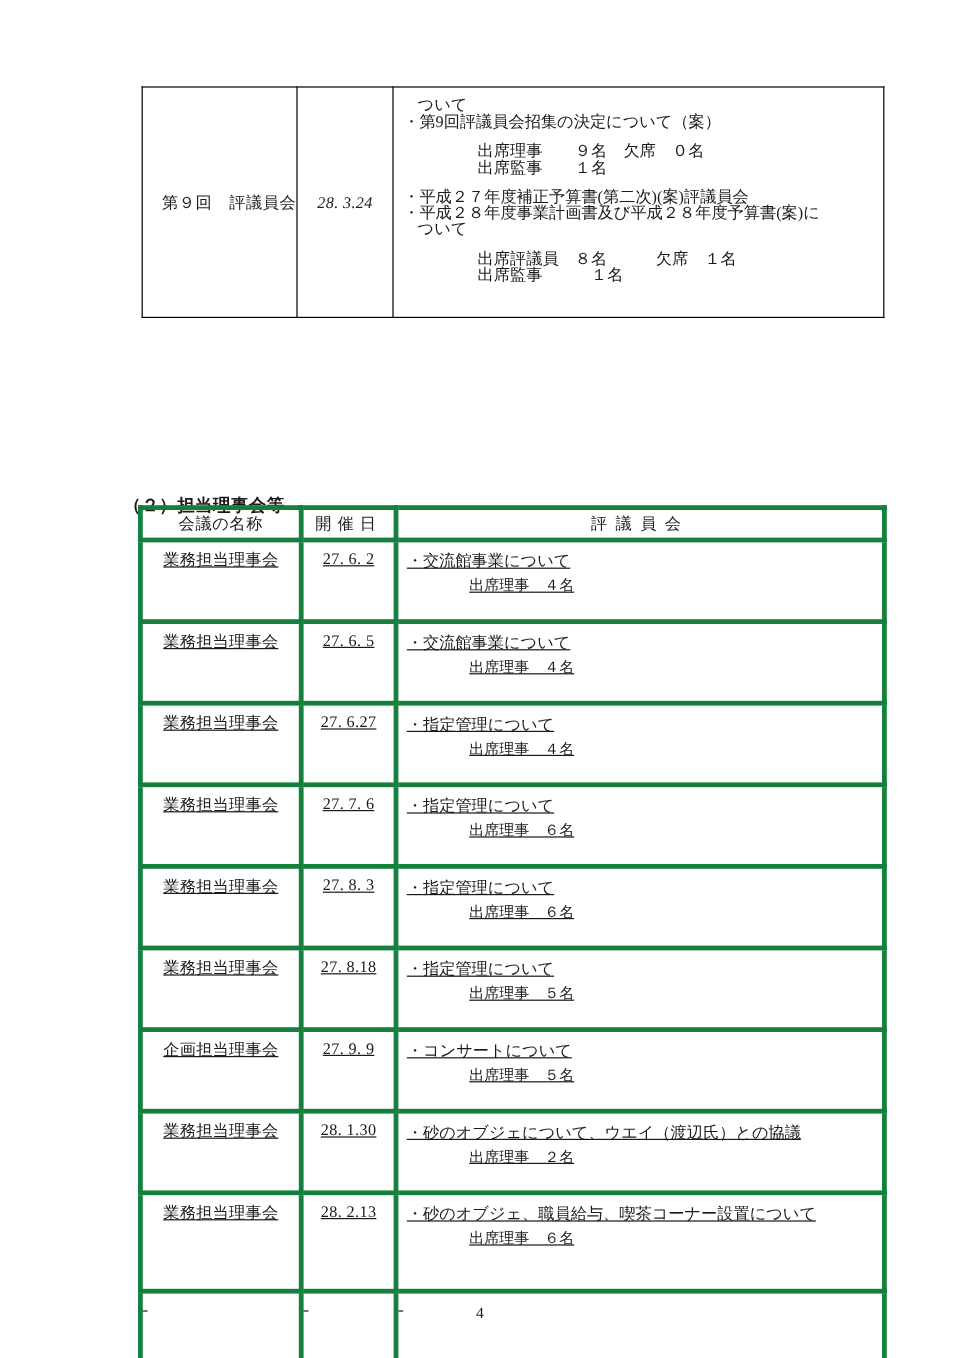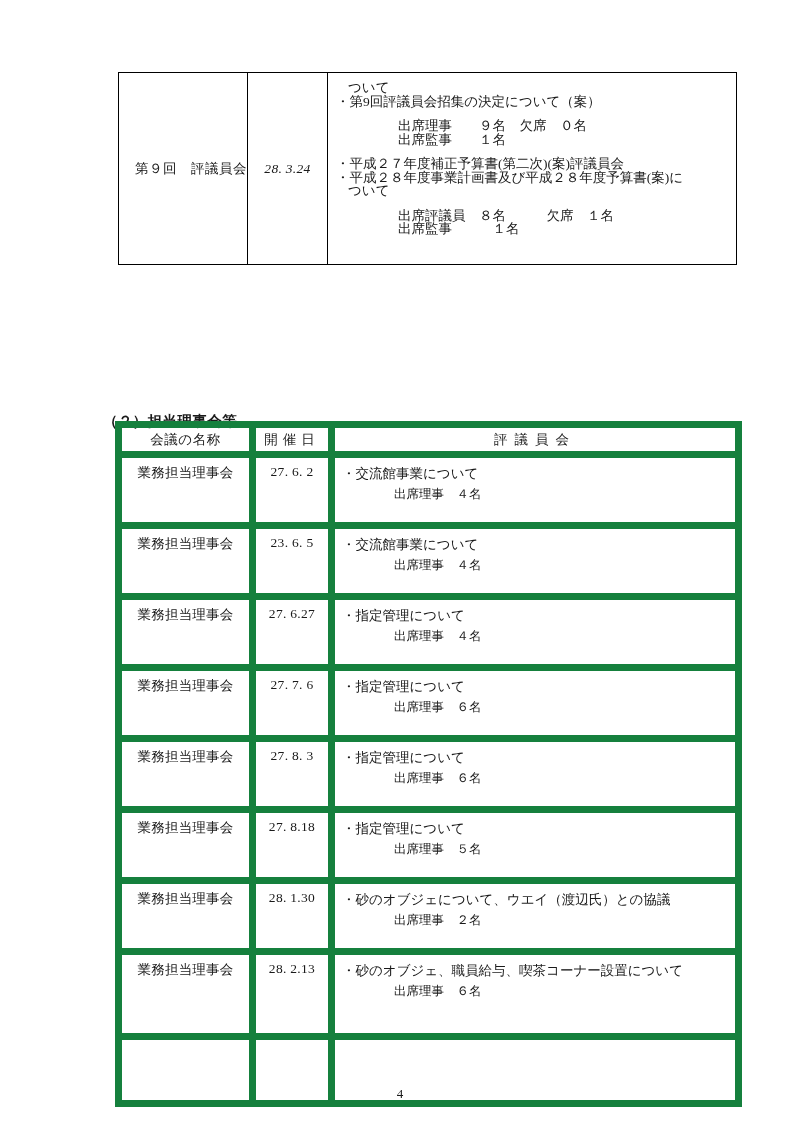--- a/index.html
+++ b/index.html
@@ -85,41 +85,41 @@
   
   .tbl2 {
     position: absolute;
     left: 115px;
     top: 421px;
     width: 620px;
     border-collapse: collapse;
     table-layout: fixed;
   }
   .tbl2 td, .tbl2 th {
-    border: 7px solid #15803d;
+    border: 4px solid #15803d;
     padding: 0;
     vertical-align: top;
     font-weight: normal;
   }
   .tbl2 .c-name { width: 134px; }
   .tbl2 .c-date { width: 79px;  }
   .tbl2 .c-body { width: 407px; }
 
   .tbl2 thead th {
     height: 23px;
     text-align: center;
     vertical-align: middle;
     font-size: 13.5px;
     white-space: nowrap;
   }
   .hdr-sp1 { letter-spacing: 0.5px; }
   .hdr-sp2 { letter-spacing: 5px; padding-left: 5px; }
   .hdr-sp3 { letter-spacing: 7px; padding-left: 7px; }
 
-  .tbl2 tbody td { height: 58px; }
+  .tbl2 tbody td { height: 58px; text-decoration: underline; }
   .t2-name {
     text-align: center;
     font-size: 13.5px;
     padding-top: 6px !important;
     letter-spacing: 0.2px;
     white-space: nowrap;
   }
   .t2-date {
     text-align: center;
     font-size: 13.5px;
@@ -201,21 +201,21 @@
         <tr>
           <td class="t2-name">業務担当理事会</td>
           <td class="t2-date">27. 6. 2</td>
           <td class="t2-body">
             <div class="topic">・交流館事業について</div>
             <div class="att">出席理事　４名</div>
           </td>
         </tr>
         <tr>
           <td class="t2-name">業務担当理事会</td>
-          <td class="t2-date">23. 6. 5</td>
+          <td class="t2-date">27. 6. 5</td>
           <td class="t2-body">
             <div class="topic">・交流館事業について</div>
             <div class="att">出席理事　４名</div>
           </td>
         </tr>
         <tr>
           <td class="t2-name">業務担当理事会</td>
           <td class="t2-date">27. 6.27</td>
           <td class="t2-body">
             <div class="topic">・指定管理について</div>
@@ -236,20 +236,28 @@
           <td class="t2-body">
             <div class="topic">・指定管理について</div>
             <div class="att">出席理事　６名</div>
           </td>
         </tr>
         <tr>
           <td class="t2-name">業務担当理事会</td>
           <td class="t2-date">27. 8.18</td>
           <td class="t2-body">
             <div class="topic">・指定管理について</div>
+            <div class="att">出席理事　５名</div>
+          </td>
+        </tr>
+        <tr>
+          <td class="t2-name">企画担当理事会</td>
+          <td class="t2-date">27. 9. 9</td>
+          <td class="t2-body">
+            <div class="topic">・コンサートについて</div>
             <div class="att">出席理事　５名</div>
           </td>
         </tr>
         <tr>
           <td class="t2-name">業務担当理事会</td>
           <td class="t2-date">28. 1.30</td>
           <td class="t2-body">
             <div class="topic">・砂のオブジェについて、ウエイ（渡辺氏）との協議</div>
             <div class="att">出席理事　２名</div>
           </td>

